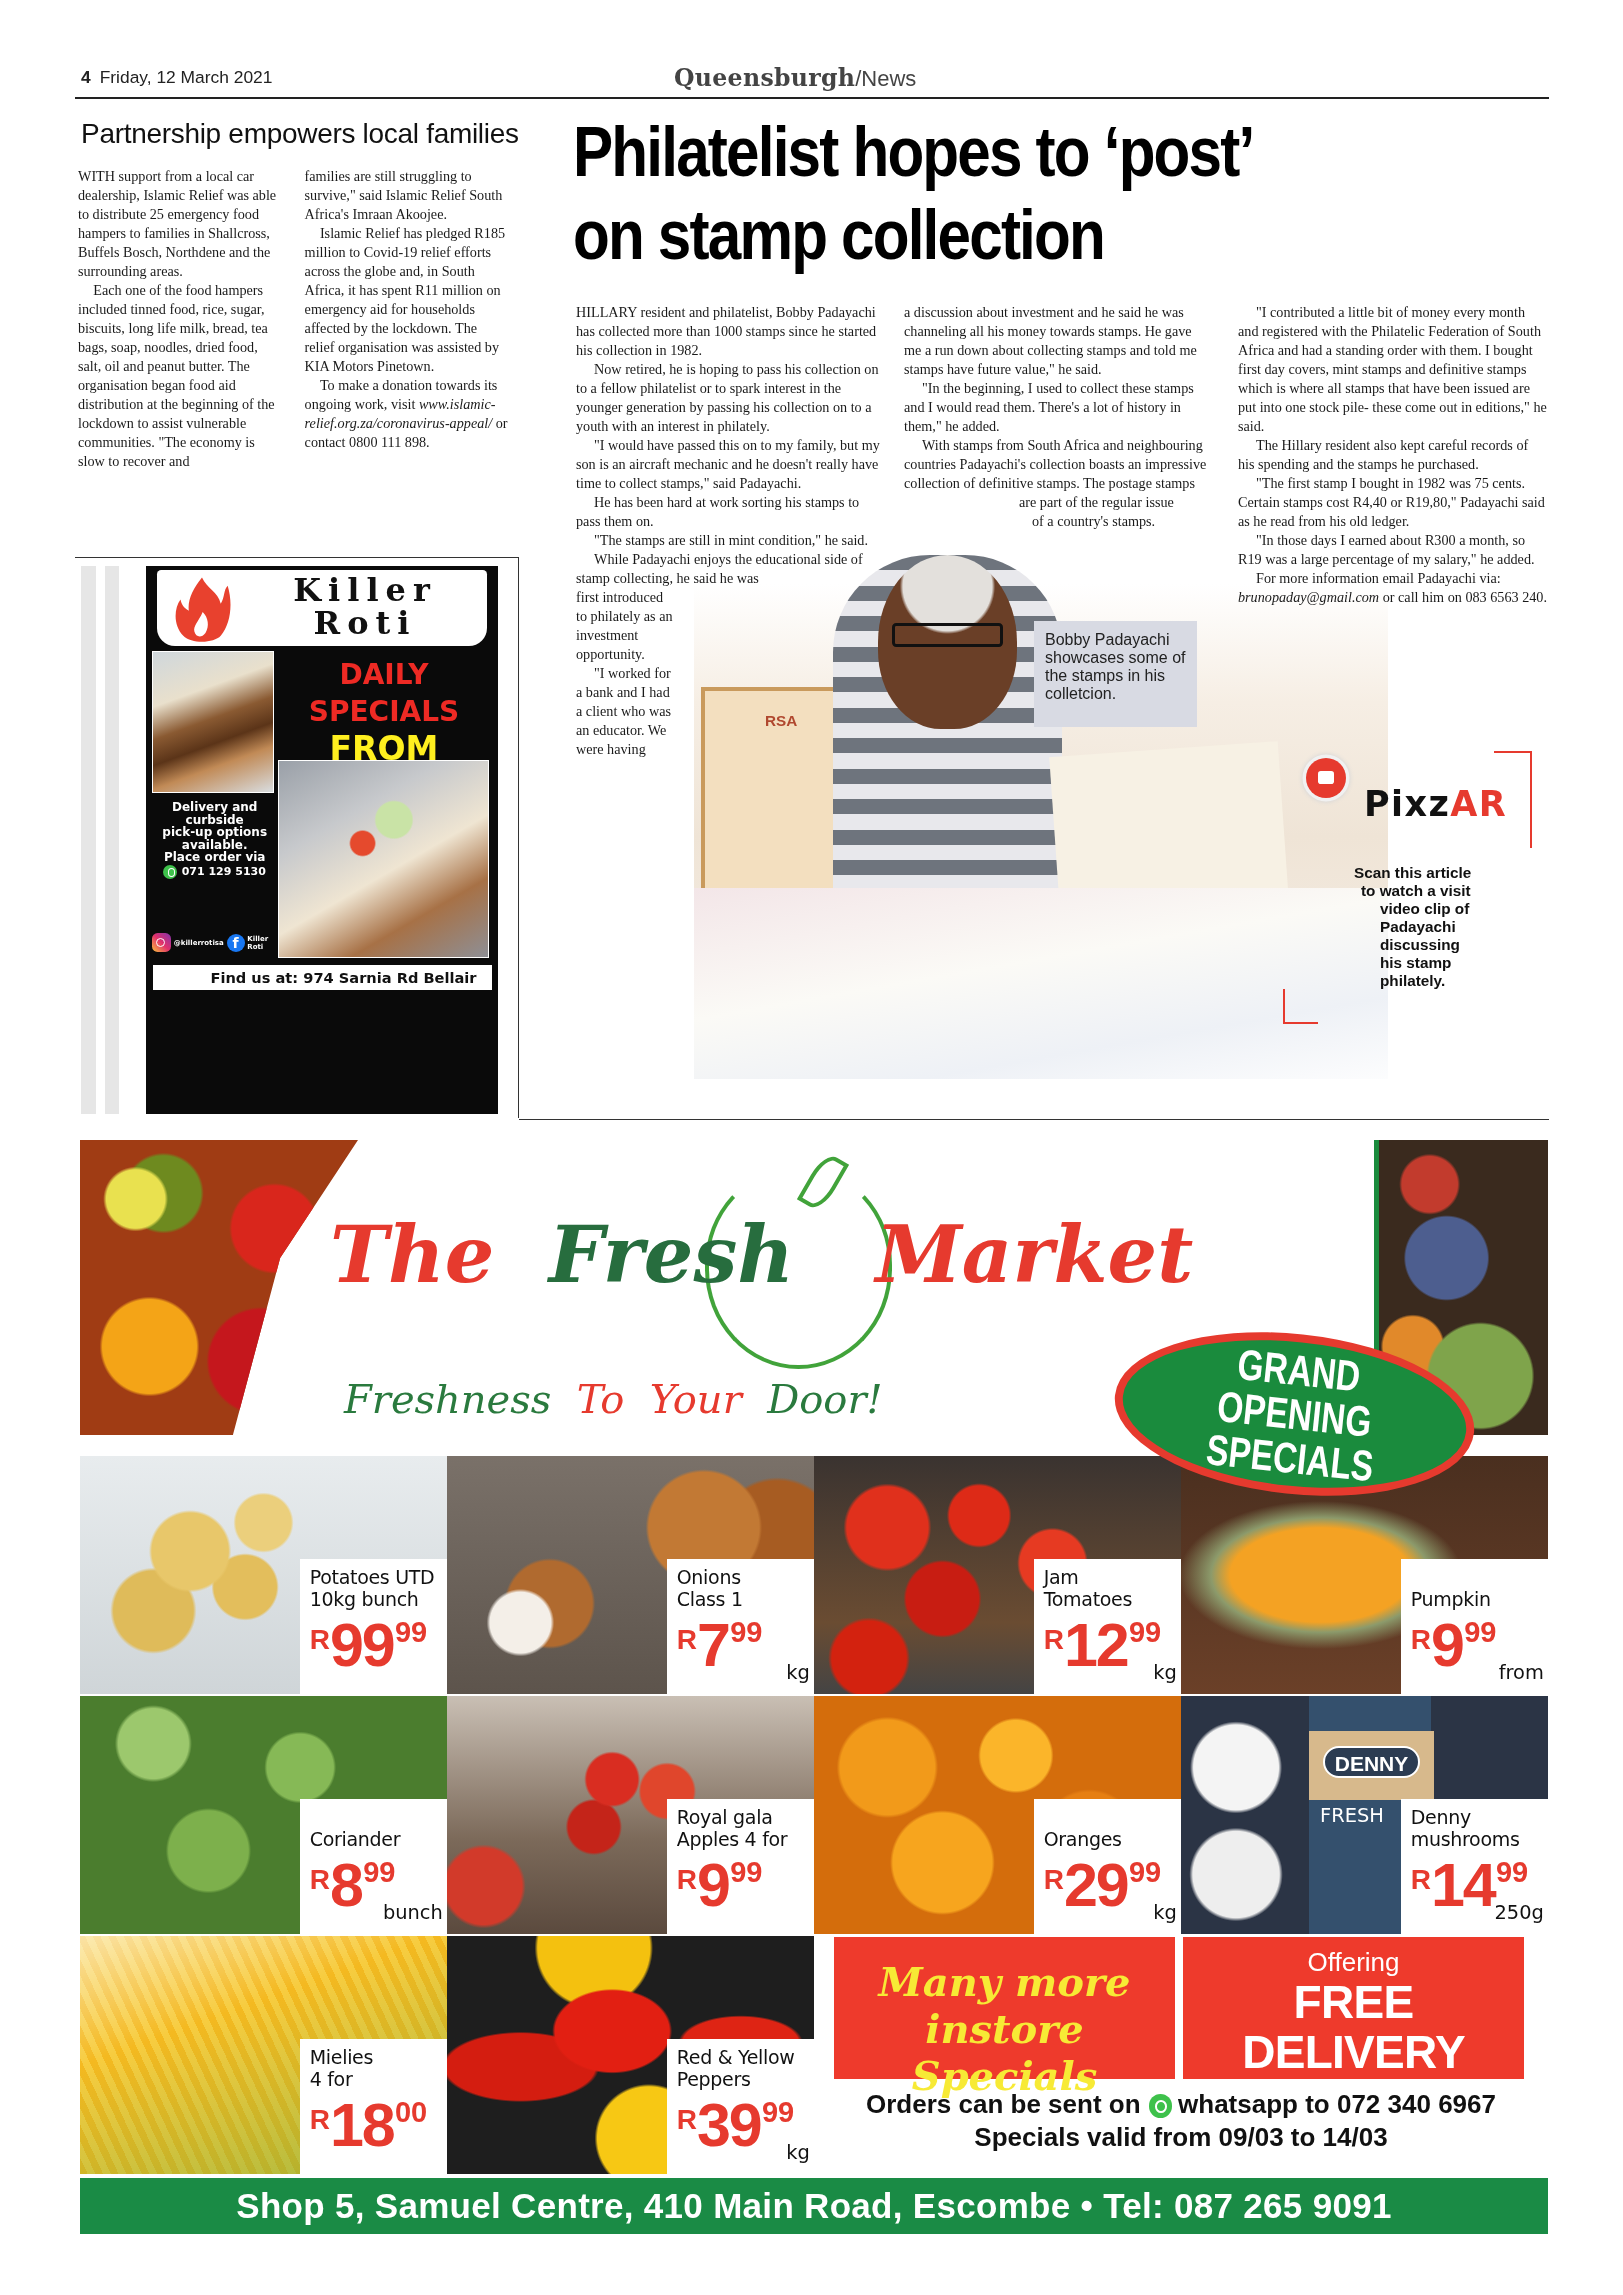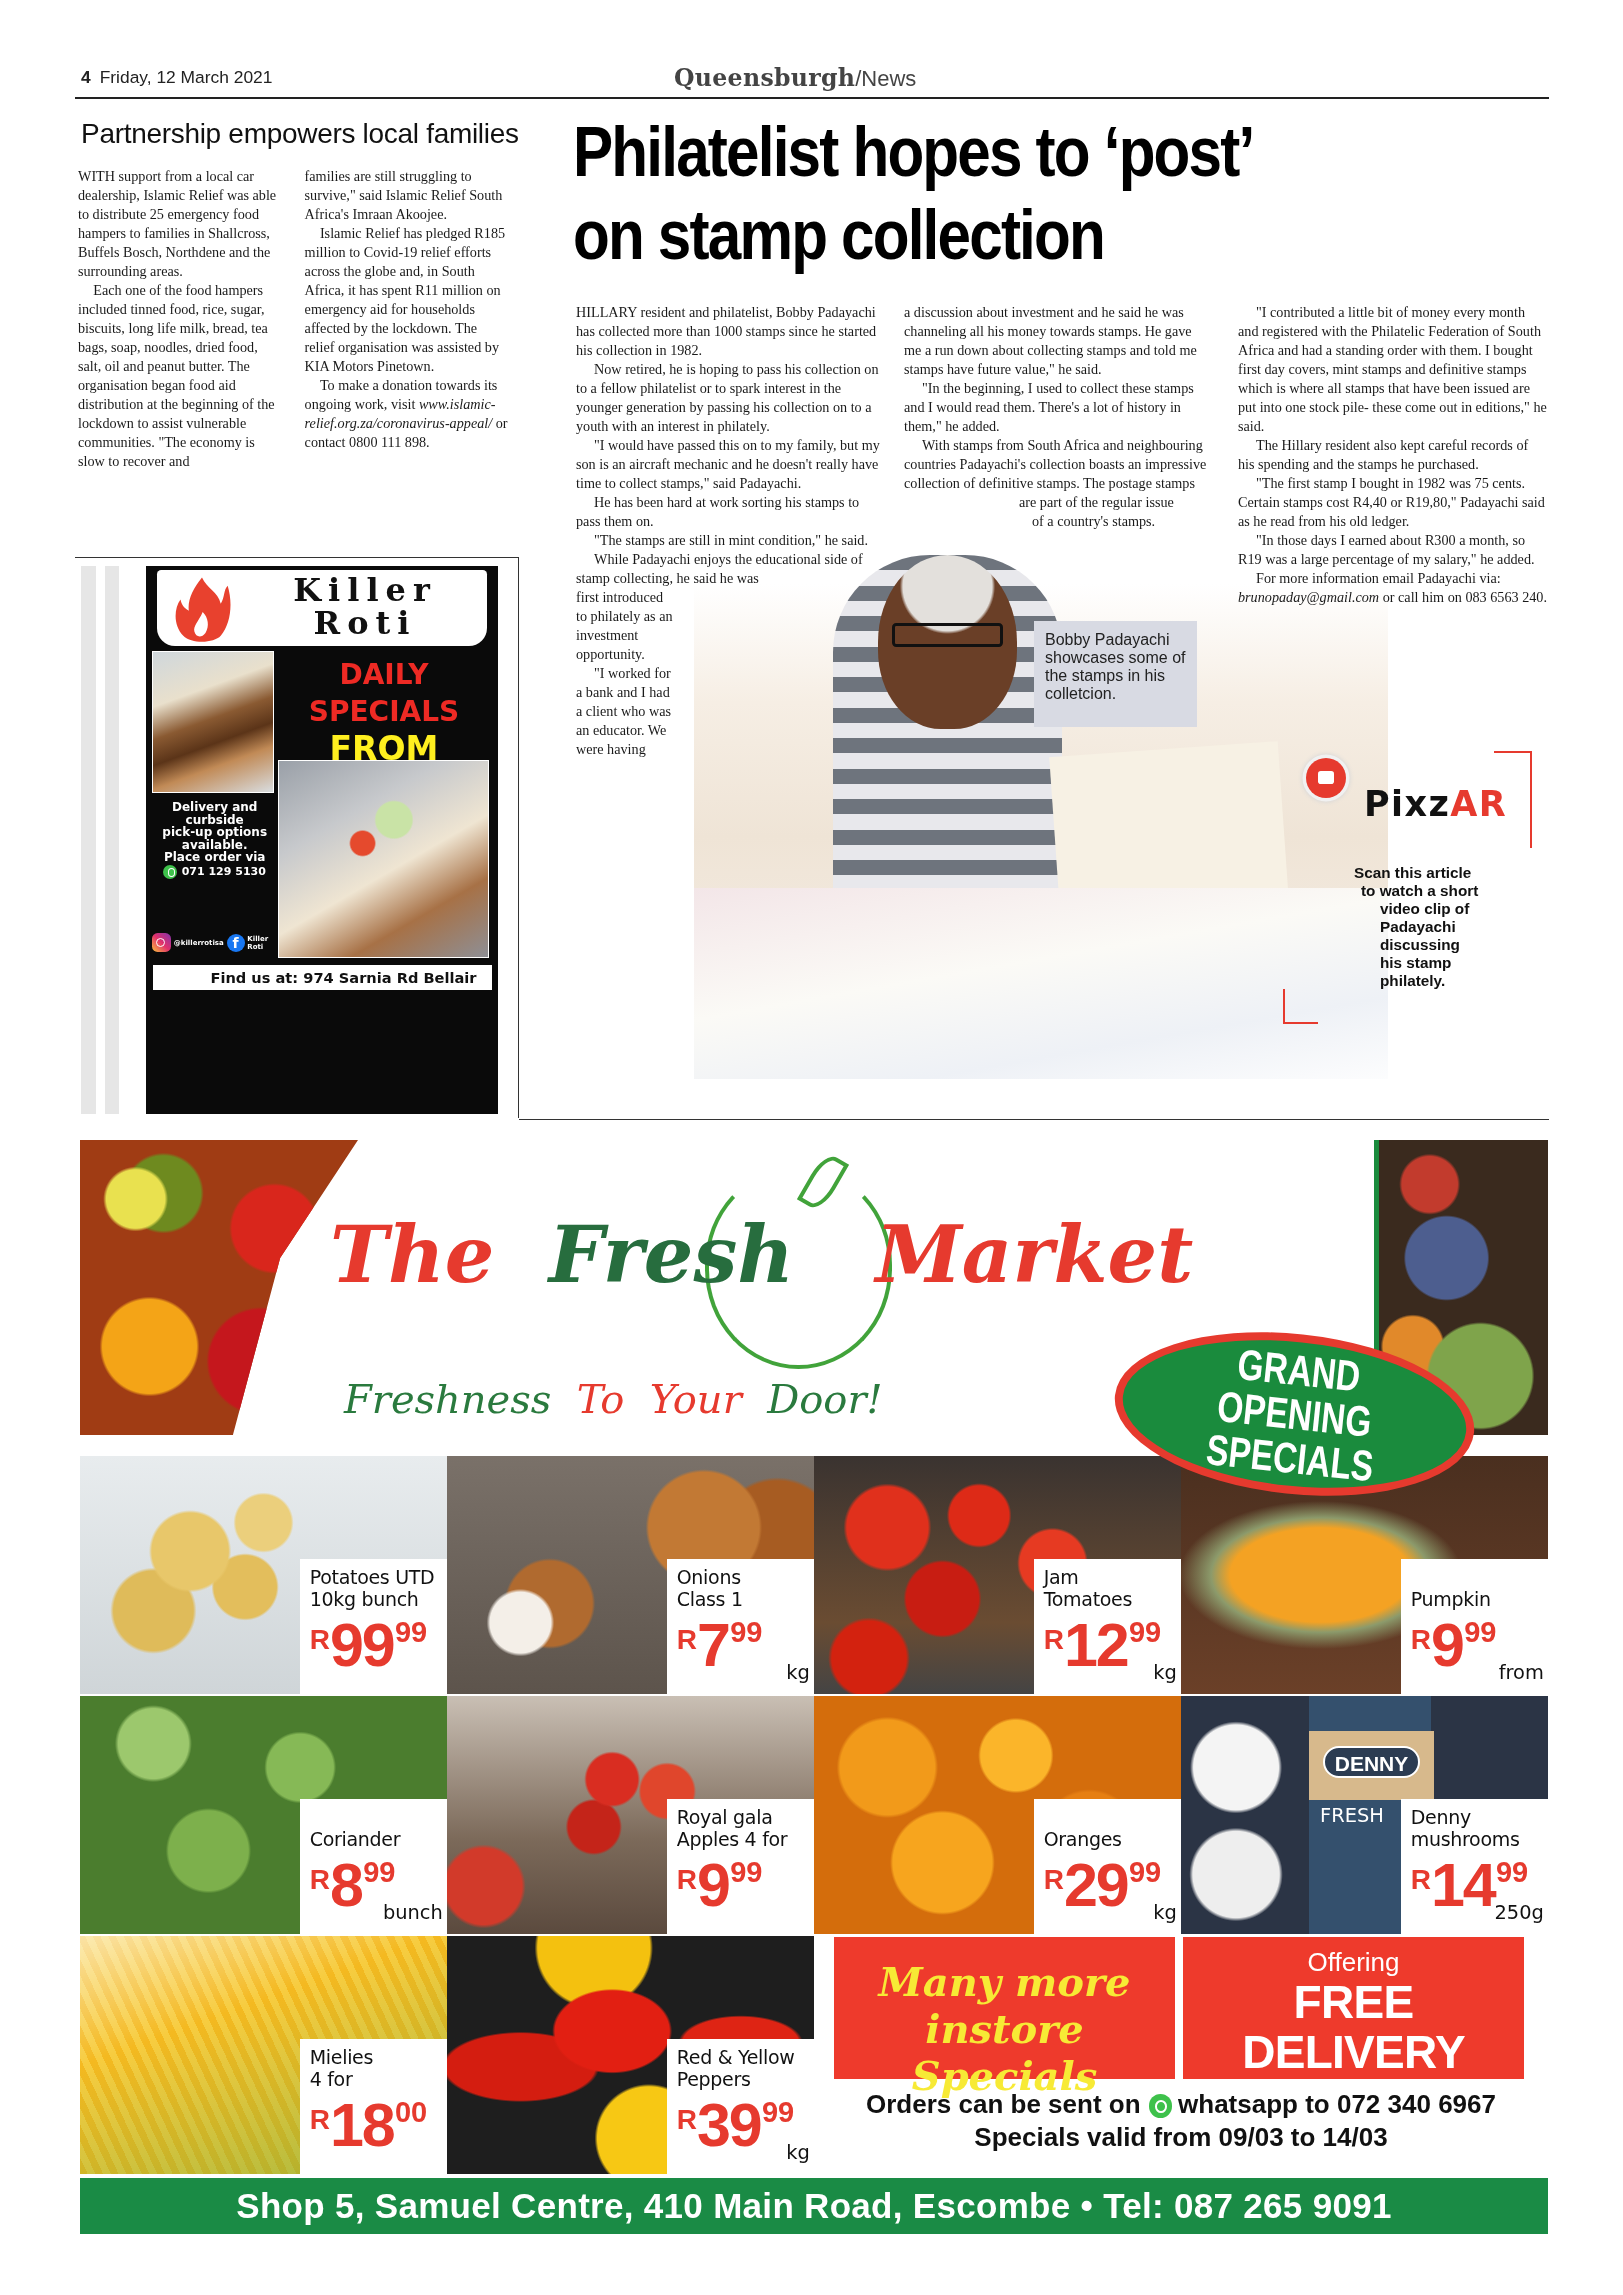--- a/index.html
+++ b/index.html
@@ -212,20 +212,23 @@
   <div class="roti-find">Find us at: 974 Sarnia Rd Bellair</div>
 </div>
 
 <div class="abs main-head">
   <div>Philatelist hopes to ‘post’</div>
   <div>on stamp collection</div>
 </div>
 
 <div class="abs photo">
   <div class="photo-bg"></div>
+  <div class="photo-frame">
+      <span class="rsa">RSA</span>
+    </div>
   <div class="photo-man"></div>
   <div class="photo-head"></div>
   <div class="photo-glasses"></div>
   <div class="photo-sheet"></div>
   <div class="photo-env"></div>
 </div>
 
 <div class="abs main-col mc1">
   <p class="first">HILLARY resident and philatelist, Bobby Padayachi has collected more than 1000 stamps since he started his collection in 1982.</p>
   <p>Now retired, he is hoping to pass his collection on to a fellow philatelist or to spark interest in the younger generation by passing his collection on to a youth with an interest in philately.</p>
@@ -256,21 +259,21 @@
 </div>
 
 <div class="abs caption">Bobby Padayachi showcases some of the stamps in his colletcion.</div>
 
 <div class="abs pix-corner-tr"></div>
 <div class="abs pix-corner-bl"></div>
 <div class="abs pix-yt"></div>
 <div class="abs pix-logo"><span class="pix">Pixz</span><span class="ar">AR</span></div>
 <div class="abs pix-text">
   <div>Scan this article</div>
-  <div>to watch a short</div>
+  <div>to watch a visit</div>
   <div>video clip of</div>
   <div>Padayachi</div>
   <div>discussing</div>
   <div>his stamp</div>
   <div>philately.</div>
 </div>
 
 <div class="abs rule-mid"></div>
 
 <div class="abs fm">

